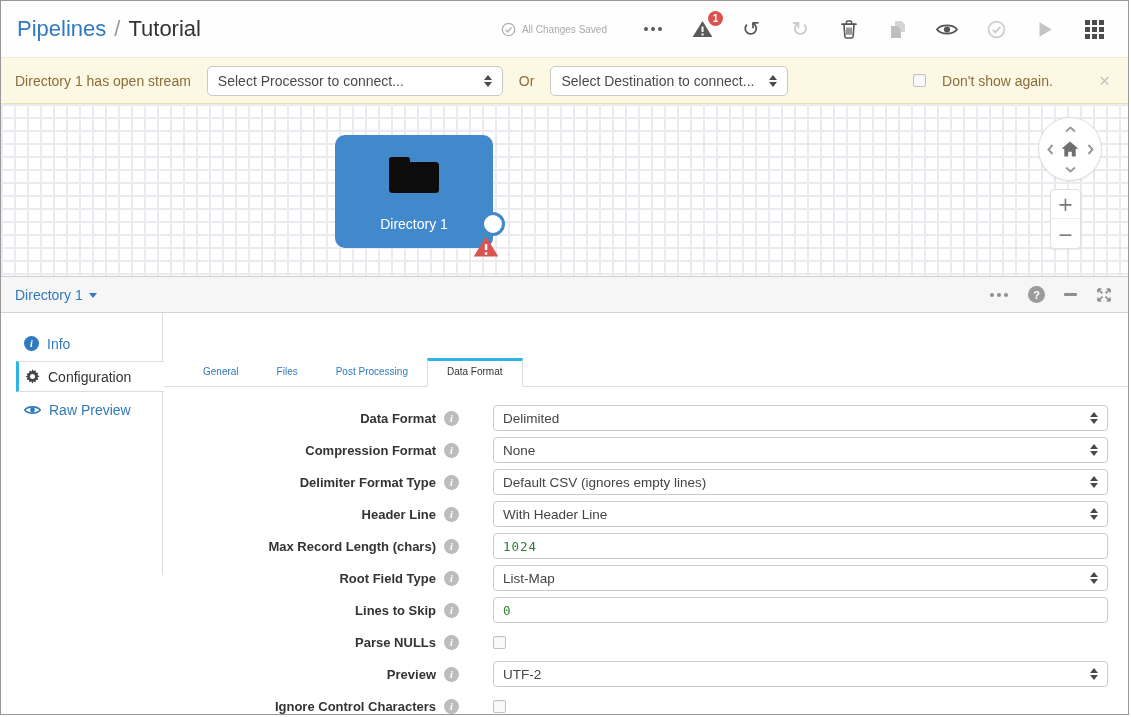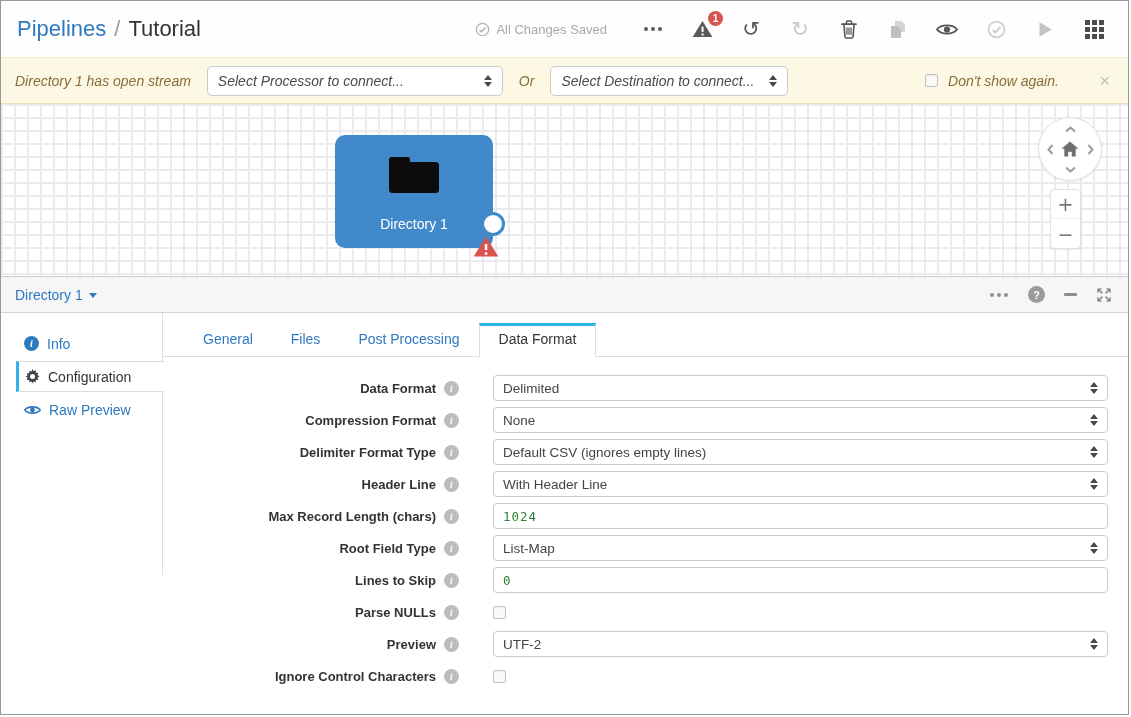--- a/index.html
+++ b/index.html
@@ -4,40 +4,40 @@
 <style>
   * { margin:0; padding:0; box-sizing:border-box; }
   body { font-family:"Liberation Sans", sans-serif; background:#fff; }
   .window { width:1129px; height:715px; border:1px solid #97979c; display:flex; flex-direction:column; background:#fff; overflow:hidden; position:relative; }
 
   
   .hdr { height:56px; flex:0 0 56px; display:flex; align-items:center; padding:0 12px 0 16px; background:#fefefe; }
   .crumb { font-size:22px; color:#333; display:flex; gap:8px; align-items:baseline; white-space:nowrap; }
   .crumb .sect { color:#2f79c0; cursor:pointer; }
   .crumb .sep  { color:#9a9a9a; }
-  .saved { margin-left:auto; display:flex; align-items:center; gap:6px; color:#a9a9a9; font-size:13px; white-space:nowrap; }
+  .saved { margin-left:auto; display:flex; align-items:center; gap:6px; color:#a9a9a9; font-size:10px; white-space:nowrap; }
   .toolbar { display:flex; align-items:center; gap:25px; margin-left:34px; padding-right:10px; }
   .tbtn { position:relative; width:24px; height:24px; display:flex; align-items:center; justify-content:center; cursor:pointer; }
   .tbtn.disabled { cursor:default; }
   .dots { display:flex; gap:3px; }
   .dots i { width:4px; height:4px; border-radius:50%; background:#5a5a5a; }
   .badge { position:absolute; top:-6px; right:-9px; min-width:15px; height:15px; border-radius:8px; background:#d9534f; color:#fff; font-size:10px; font-weight:bold; display:flex; align-items:center; justify-content:center; padding:0 3px; }
   .uni-ic { font-size:21px; line-height:1; color:#555; font-family:"DejaVu Sans", sans-serif; }
   .uni-ic.dis { color:#c9c9c9; }
 
   
-  .notice { height:47px; flex:0 0 47px; background:#fcf8e3; border-top:1px solid #f3ead0; border-bottom:1px solid #ece0bb; display:flex; align-items:center; padding:0 14px; gap:16px;font-style:italic; }
+  .notice { height:47px; flex:0 0 47px; background:#fcf8e3; border-top:1px solid #f3ead0; border-bottom:1px solid #ece0bb; display:flex; align-items:center; padding:0 14px; gap:16px; }
   .notice .msg, .notice .or, .notice .dismiss-lbl { color:#8a6d3b; font-size:14px; white-space:nowrap; }
   .sel-pill { background:#fff; border:1px solid #c9c9c9; border-radius:5px; height:30px; display:flex; align-items:center; padding:0 10px; font-size:14px; color:#4a4a4a; cursor:pointer; gap:10px; }
   .sel-pill .val { white-space:nowrap; }
   .stepper { display:flex; flex-direction:column; align-items:center; gap:2px; margin-left:auto; }
   .stepper b { width:0; height:0; border-left:4px solid transparent; border-right:4px solid transparent; }
   .stepper b.up { border-bottom:5px solid #4a4a4a; }
   .stepper b.dn { border-top:5px solid #4a4a4a; }
-  .notice .right { margin-left:auto; display:flex; align-items:center; gap:10px; }
+  .notice .right { margin-left:auto; display:flex; align-items:center; gap:16px; }
   .chk { width:13px; height:13px; border:1px solid #c2c2c2; border-radius:2px; background:#fafafa; box-shadow:inset 0 1px 2px rgba(0,0,0,.06); cursor:pointer; flex:0 0 auto; }
   .x-close { color:#c3c3c3; font-size:19px; margin-left:26px; cursor:pointer; line-height:1; padding:0 4px; }
 
   
   .canvas { height:172px; flex:0 0 172px; position:relative; background-color:#fff;
     background-image:linear-gradient(#ebebef 2px, transparent 2px), linear-gradient(90deg,#ebebef 2px, transparent 2px);
     background-size:13px 13px; overflow:hidden; }
   .stage-node { position:absolute; left:334px; top:31px; width:158px; height:113px; background:#4289cb; border-radius:10px; cursor:pointer; }
   .stage-node .folder { position:absolute; left:50%; top:20px; transform:translateX(-50%); }
   .stage-node .nlabel { position:absolute; left:0; right:0; bottom:16px; text-align:center; color:#fff; font-size:14px; }
@@ -66,21 +66,21 @@
   
   .pbody { flex:1 1 auto; display:flex; background:#fff; overflow:hidden; }
   .sidebar { width:162px; flex:0 0 162px; position:relative; padding-top:15px; }
   .rail { position:absolute; right:0; top:0; width:1px; height:262px; background:#ddd; }
   .side-item { margin:0 0 2px 15px; height:31px; display:flex; align-items:center; gap:8px; font-size:14px; color:#2f79c0; cursor:pointer; padding-left:8px; position:relative; z-index:1; }
   .side-item.active { background:#fff; border:1px solid #ddd; border-left:3px solid #2fb4ea; border-right:none; margin-right:-1px; color:#333; padding-left:6px; }
   .ic-circle { width:15px; height:15px; border-radius:50%; color:#fff; font-size:10px; font-weight:bold; display:flex; align-items:center; justify-content:center; font-family:"Liberation Serif", serif; font-style:italic; flex:0 0 auto; }
 
   .content { flex:1 1 auto; display:flex; flex-direction:column; overflow:hidden; }
   .tabbar { display:flex; align-items:flex-end; padding:10px 0 0 21px; border-bottom:1px solid #ddd; }
-  .tab { padding:7px 19px 9px; font-size:14px; color:#2f79c0; cursor:pointer; white-space:nowrap; }
+  .tab { padding:7px 19px 9px; font-size:10px; color:#2f79c0; cursor:pointer; white-space:nowrap;margin-top:35px; }
   .tab.active { color:#333; background:#fff; border:1px solid #ddd; border-top:3px solid #2fb4ea; border-bottom:1px solid #fff; margin-bottom:-1px; padding-top:5px; }
 
   .form { padding:18px 20px 0 0; overflow:hidden; }
   .frow { display:flex; align-items:center; margin-bottom:6px; min-height:26px; }
   .flabel { width:273px; flex:0 0 273px; text-align:right; font-size:13px; font-weight:bold; color:#333; }
   .finfo { width:15px; height:15px; border-radius:50%; background:#bcbcbc; color:#fff; font-size:10px; font-weight:bold; display:flex; align-items:center; justify-content:center; margin-left:8px; flex:0 0 auto; font-family:"Liberation Serif", serif; font-style:italic; }
   .fctrl { flex:1 1 auto; margin-left:34px; display:flex; align-items:flex-start; }
   .select-box { width:100%; height:26px; border:1px solid #ccc; border-radius:4px; background:#fff; display:flex; align-items:center; padding:0 9px; font-size:13.5px; color:#444; cursor:pointer; }
   .select-box .stepper b.up { border-bottom-width:5px; }
   .text-box { width:100%; height:26px; border:1px solid #ccc; border-radius:4px; background:#fff; padding:0 9px; font-size:12.5px; color:#2e7d32; font-family:"DejaVu Sans Mono", monospace; letter-spacing:1px; }

